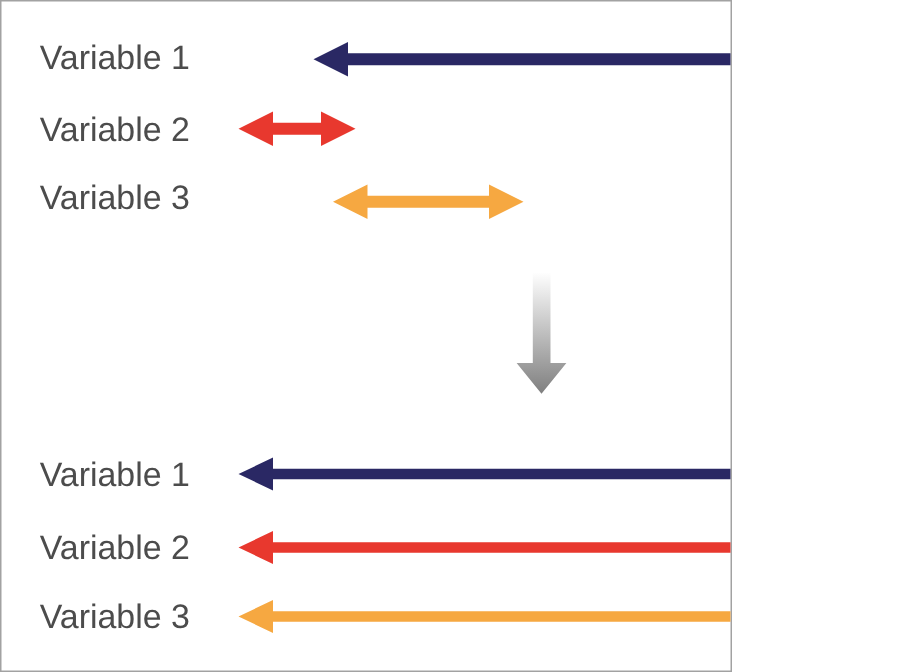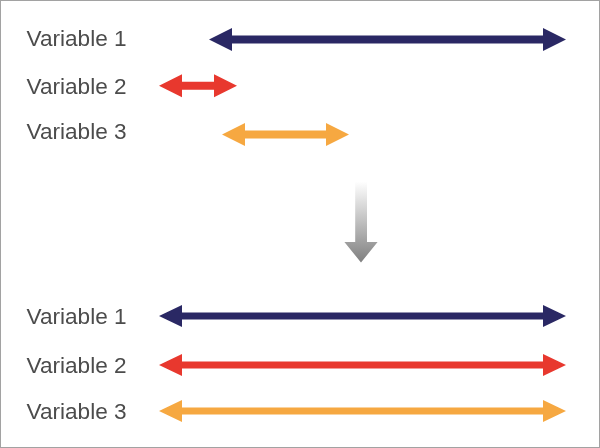--- a/index.html
+++ b/index.html
@@ -1,16 +1,16 @@
 <!DOCTYPE html>
 <html><head>
 <meta charset="utf-8">
 <style>
 html,body{margin:0;padding:0;background:#fff;}
-.page{position:relative;width:600px;height:448px;box-sizing:border-box;border:1px solid #a2a2a2;background:#fff;overflow:hidden;}
+.page{position:relative;width:488px;height:448px;box-sizing:border-box;border:1px solid #a2a2a2;background:#fff;overflow:hidden;}
 svg{position:absolute;left:0;top:0;}
 .lbl{font-family:"Liberation Sans",sans-serif;fill:#4c4c4c;font-size:22.6px;}
 </style>
 </head>
 <body>
 <div class="page">
 <svg width="598" height="446" viewBox="0 0 598 446">
 <defs>
 <linearGradient id="g" x1="0" y1="181" x2="0" y2="261.5" gradientUnits="userSpaceOnUse">
 <stop offset="0" stop-color="#fefefe"></stop>

